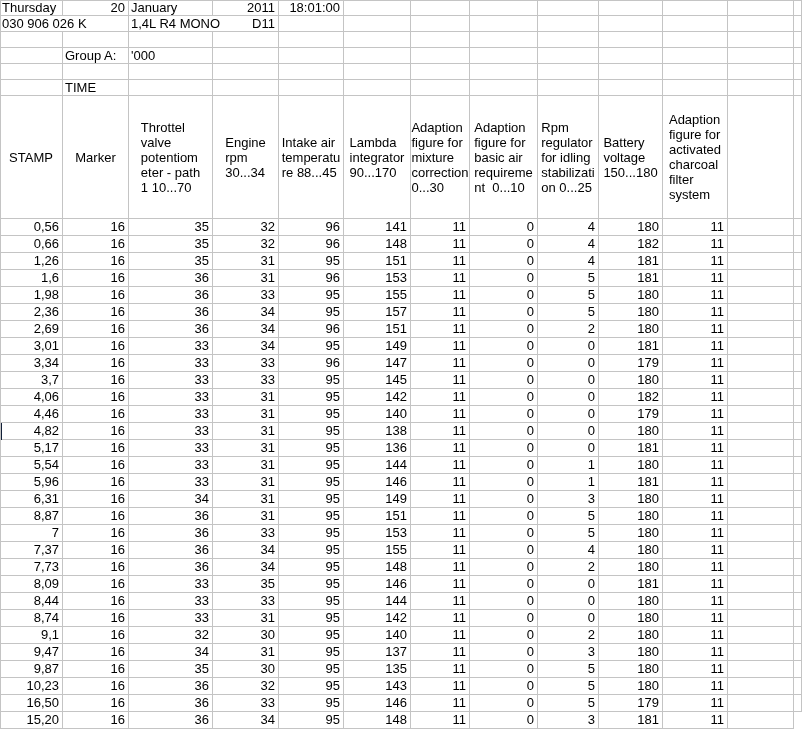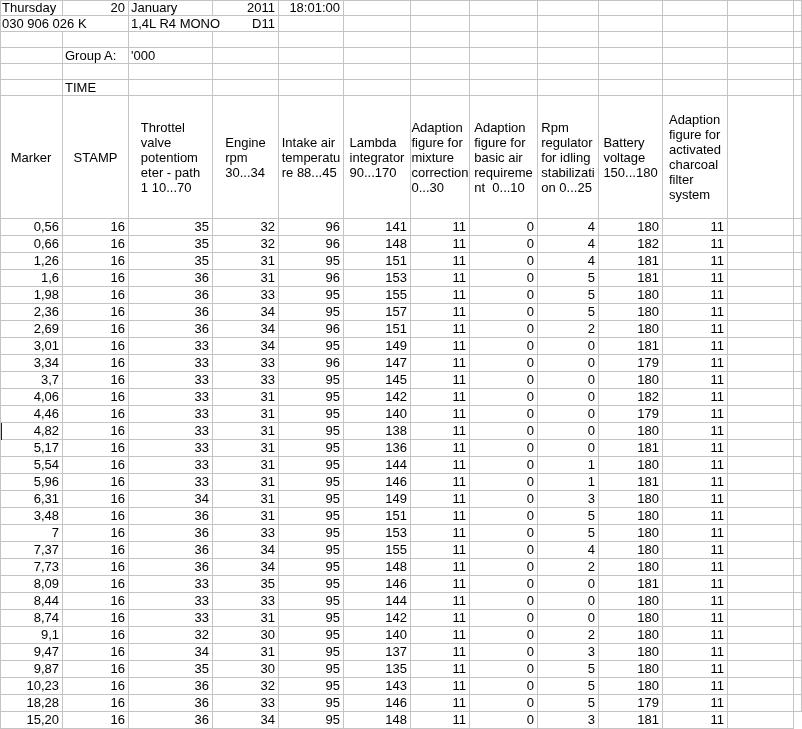--- a/index.html
+++ b/index.html
@@ -138,22 +138,22 @@
       <div class="cell meta"></div>
       <div class="cell meta"></div>
       <div class="cell meta"></div>
       <div class="cell meta"></div>
       <div class="cell meta"></div>
       <div class="cell meta"></div>
       <div class="cell meta"></div>
       <div class="cell meta"></div>
       <div class="cell meta"></div>
       <div class="cell meta"></div>
+      <div class="cell hc">STAMP</div>
       <div class="cell hc">Marker</div>
-      <div class="cell hc">STAMP</div>
       <div class="cell hc">Throttel
 valve
 potentiom
 eter - path
 1 10...70</div>
       <div class="cell hc">Engine
 rpm
 30...34</div>
       <div class="cell hc">Intake air
 temperatu
@@ -401,21 +401,21 @@
       <div class="cell d ar">31</div>
       <div class="cell d ar">95</div>
       <div class="cell d ar">149</div>
       <div class="cell d ar">11</div>
       <div class="cell d ar">0</div>
       <div class="cell d ar">3</div>
       <div class="cell d ar">180</div>
       <div class="cell d ar">11</div>
       <div class="cell d"></div>
       <div class="cell d ar"></div>
-      <div class="cell d ar">3,48</div>
+      <div class="cell d ar">8,87</div>
       <div class="cell d ar">16</div>
       <div class="cell d ar">36</div>
       <div class="cell d ar">31</div>
       <div class="cell d ar">95</div>
       <div class="cell d ar">151</div>
       <div class="cell d ar">11</div>
       <div class="cell d ar">0</div>
       <div class="cell d ar">5</div>
       <div class="cell d ar">180</div>
       <div class="cell d ar">11</div>
@@ -544,21 +544,21 @@
       <div class="cell d ar">32</div>
       <div class="cell d ar">95</div>
       <div class="cell d ar">143</div>
       <div class="cell d ar">11</div>
       <div class="cell d ar">0</div>
       <div class="cell d ar">5</div>
       <div class="cell d ar">180</div>
       <div class="cell d ar">11</div>
       <div class="cell d"></div>
       <div class="cell d ar"></div>
-      <div class="cell d ar">18,28</div>
+      <div class="cell d ar">16,50</div>
       <div class="cell d ar">16</div>
       <div class="cell d ar">36</div>
       <div class="cell d ar">33</div>
       <div class="cell d ar">95</div>
       <div class="cell d ar">146</div>
       <div class="cell d ar">11</div>
       <div class="cell d ar">0</div>
       <div class="cell d ar">5</div>
       <div class="cell d ar">179</div>
       <div class="cell d ar">11</div>

